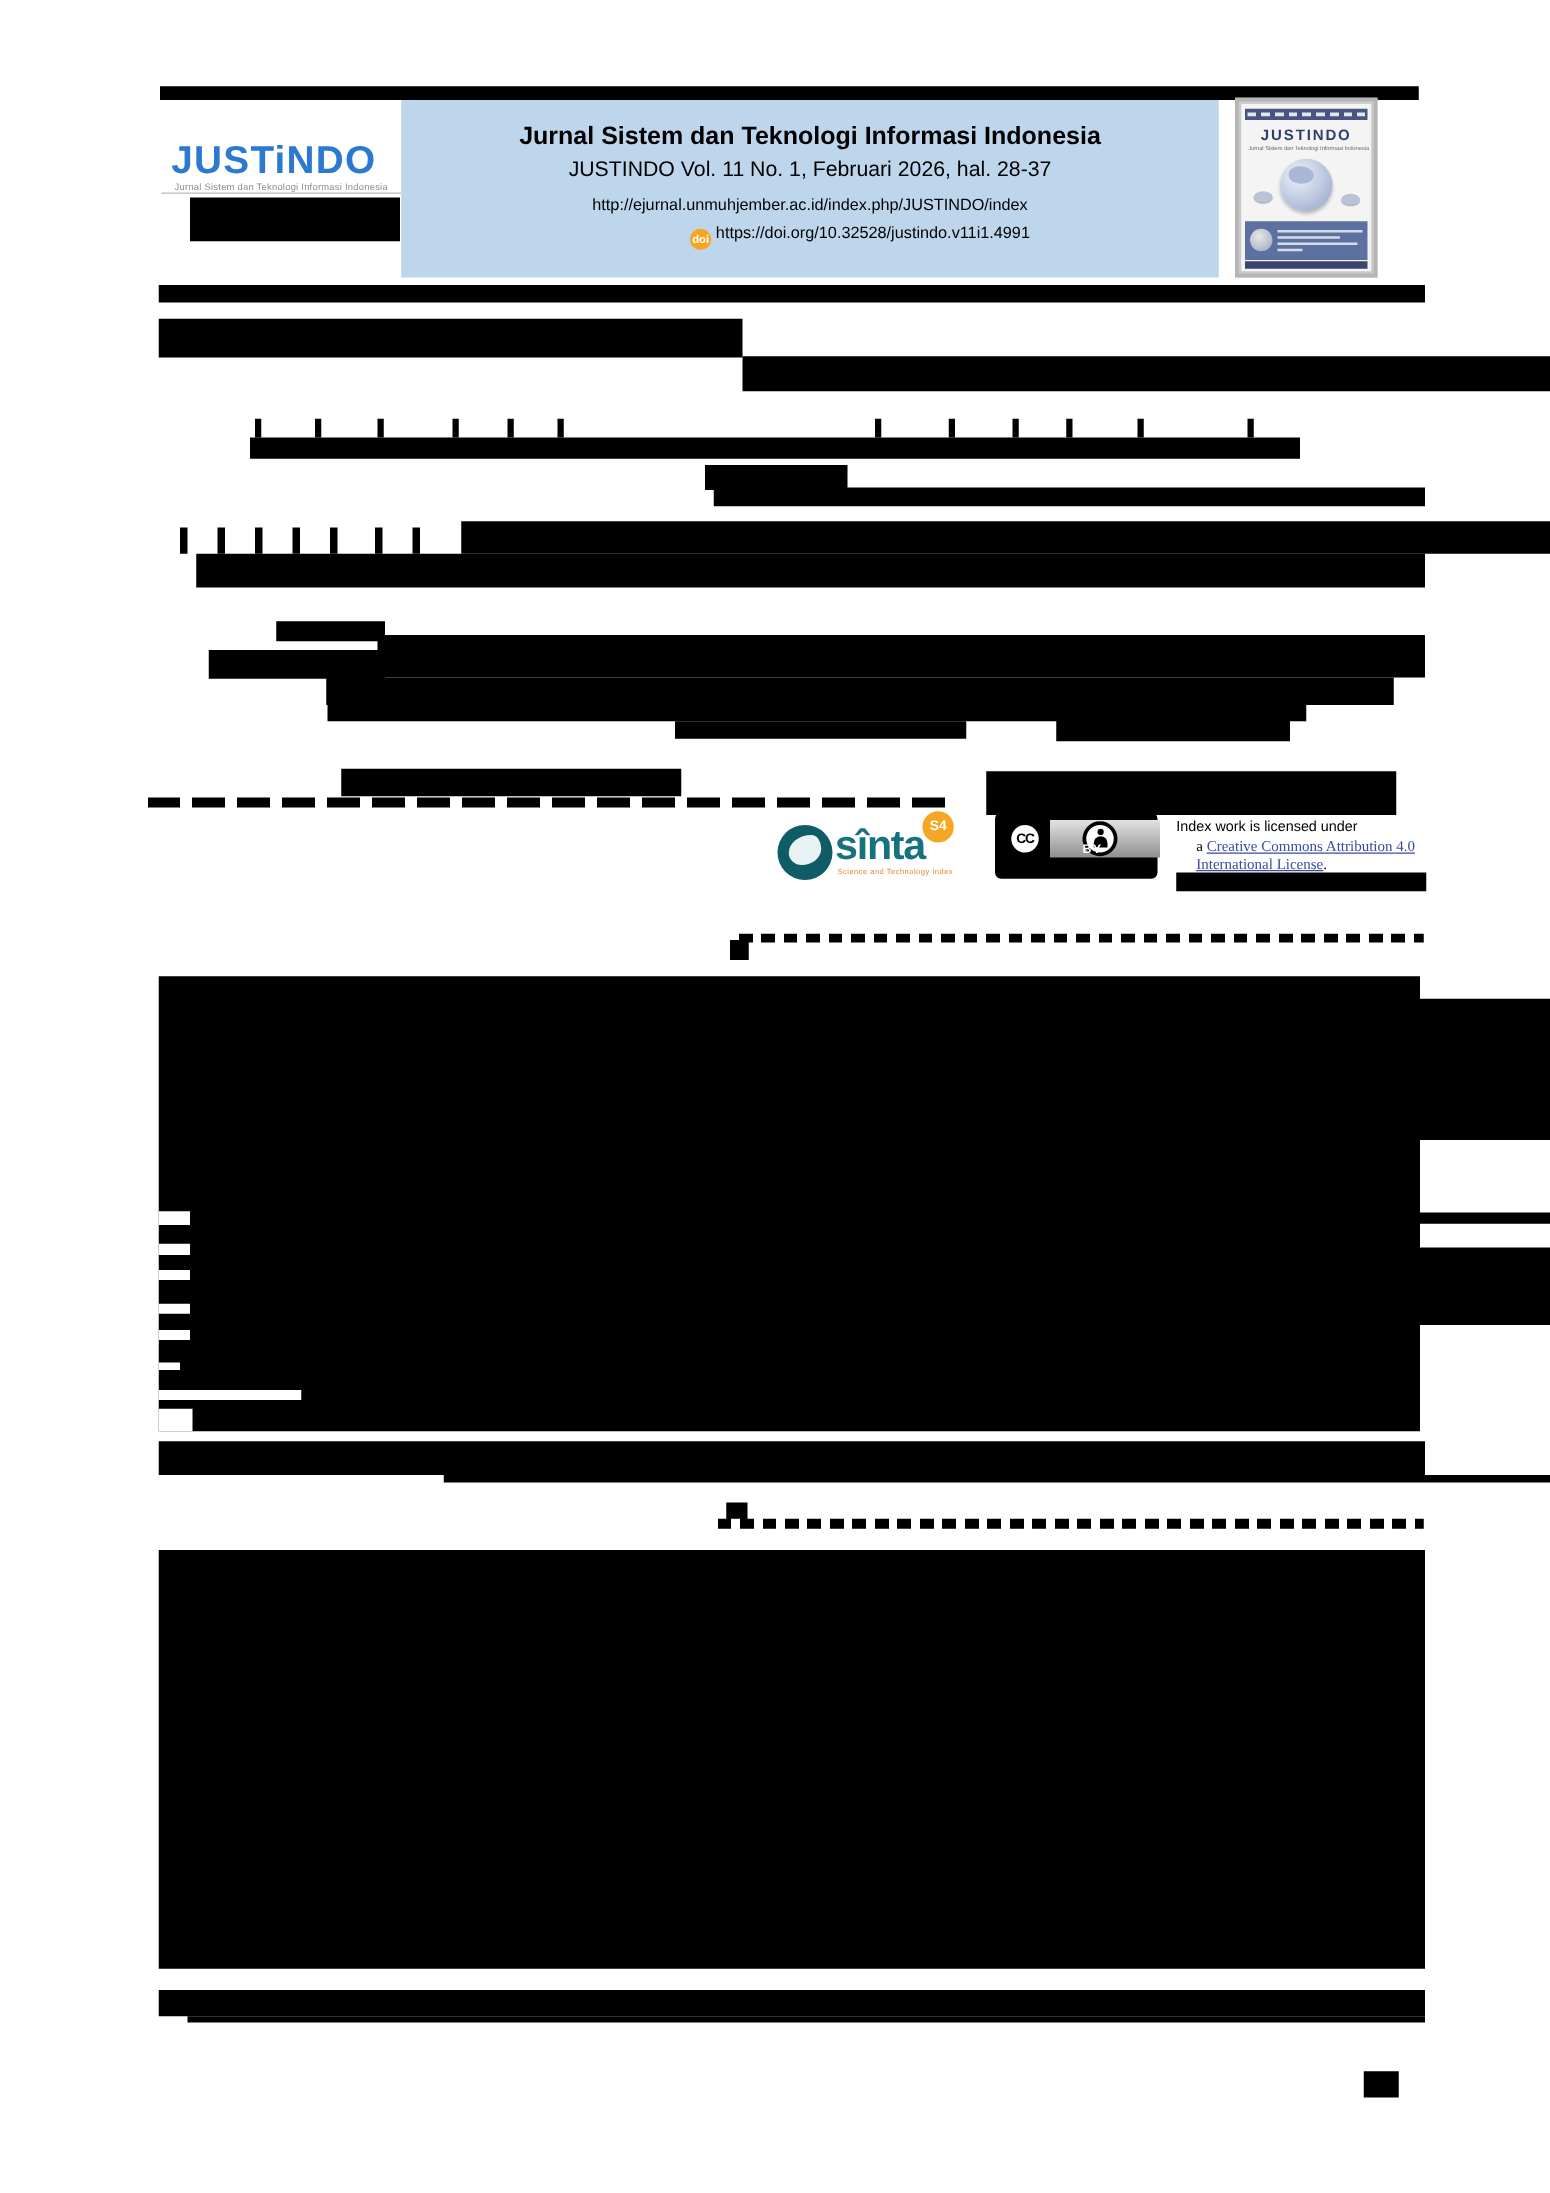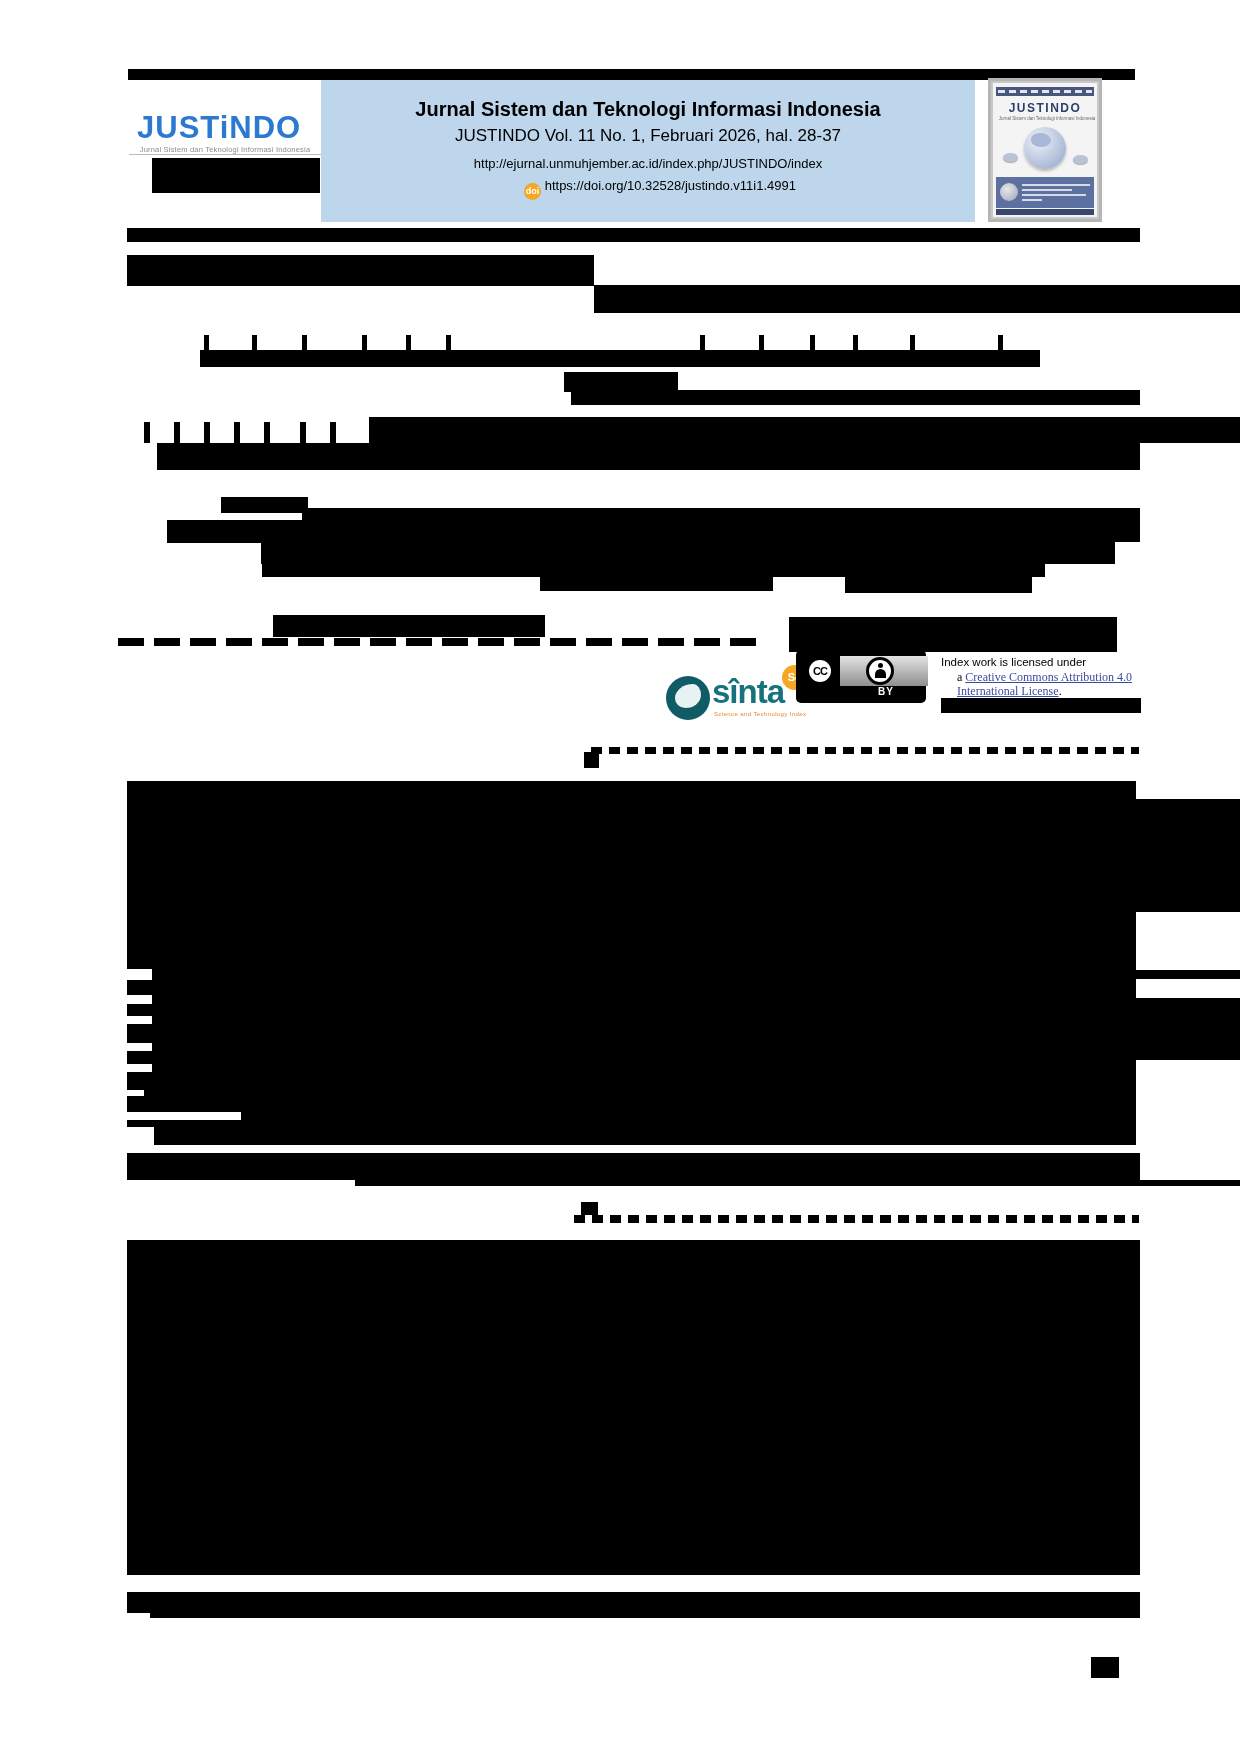--- a/index.html
+++ b/index.html
@@ -17,21 +17,21 @@
   .logo-wordmark{position:absolute;left:24px;top:26px;font-size:31px;font-weight:800;
        letter-spacing:1px;color:#2b7ad0;font-family:"Liberation Sans",sans-serif;}
   .logo-tagline{position:absolute;left:16px;top:61px;width:192px;font-size:7.5px;color:#8c8c8c;
        text-align:center;letter-spacing:.2px;border-bottom:1px solid #bbb;}
 
   .banner{position:absolute;left:321px;top:80px;width:654px;height:142px;background:#bdd6ec;
           text-align:center;}
   .banner-title{position:absolute;left:0;top:18px;width:100%;font-size:20px;font-weight:bold;}
   .banner-issue{position:absolute;left:0;top:46px;width:100%;font-size:17px;}
   .banner-url{position:absolute;left:0;top:76px;width:100%;font-size:13px;color:#000;text-decoration:none;}
-  .banner-doirow{position:absolute;left:12px;top:98px;width:100%;font-size:13px;}
+  .banner-doirow{position:absolute;left:0;top:98px;width:100%;font-size:13px;padding-left:40px;}
   .doi-badge{display:inline-block;width:17px;height:17px;border-radius:50%;background:#f5a623;
        color:#fff;font-size:9px;font-weight:bold;line-height:17px;text-align:center;vertical-align:-4px;}
   .banner-doiurl{color:#000;text-decoration:none;}
 
   
   .cover{position:absolute;left:988px;top:78px;width:114px;height:144px;background:#c9c9c9;
          box-shadow:inset 0 0 0 3px #b5b5b5;}
   .cover-inner{position:absolute;left:5px;top:5px;right:5px;bottom:5px;background:#f4f4f4;}
   .cover-topbar{position:absolute;left:3px;top:4px;right:3px;height:9px;background:#46567f;
        overflow:hidden;}
@@ -48,41 +48,41 @@
        background:#a9b8d6;border-radius:45% 55% 50% 50%;}
   .cover-mouse{position:absolute;width:15px;height:9px;border-radius:50%;background:#b9c2d6;
        box-shadow:0 1px 1px rgba(0,0,0,.3);}
   .cover-panel{position:absolute;left:3px;bottom:9px;right:3px;height:31px;background:#5c71a0;}
   .cover-emblem{position:absolute;left:4px;top:6px;width:18px;height:18px;border-radius:50%;
        background:radial-gradient(circle at 40% 35%,#e8e8e8,#9aa4b8);}
   .cover-line{position:absolute;left:26px;height:2px;background:rgba(255,255,255,.75);}
   .cover-bottomstrip{position:absolute;left:3px;bottom:2px;right:3px;height:6px;background:#39466e;}
 
   
-  .sinta{position:absolute;left:666px;top:655px;width:142px;height:56px;margin-top:16px;}
+  .sinta{position:absolute;left:622px;top:655px;width:142px;height:56px;}
   .sinta-icon{position:absolute;left:0;top:5px;width:44px;height:44px;border-radius:50%;background:#0f5b66;}
   .sinta-icon::after{content:"";position:absolute;left:9px;top:8px;width:26px;height:24px;background:#e9f2f2;
        border-radius:70% 30% 60% 40%/60% 45% 55% 40%;}
   .sinta-word{position:absolute;left:46px;top:2px;font-size:33px;font-weight:bold;color:#17727f;
        letter-spacing:-1px;}
   .sinta-tag{position:absolute;left:48px;top:40px;font-size:6px;color:#e8842c;letter-spacing:.4px;}
   .sinta-rank{position:absolute;left:116px;top:-6px;width:25px;height:25px;border-radius:50%;
        background:#f5a623;color:#fff;font-size:11px;font-weight:bold;text-align:center;line-height:25px;}
 
   .cc-badge{position:absolute;left:796px;top:650px;width:130px;height:53px;background:#000;border-radius:5px;}
   .cc-gray{position:absolute;left:44px;top:6px;width:88px;height:30px;
        background:linear-gradient(#e3e3e3,#8f8f8f);}
   .cc-circle{position:absolute;width:28px;height:28px;border-radius:50%;background:#fff;
        border:3px solid #000;box-sizing:border-box;text-align:center;}
   .cc-cc{left:10px;top:7px;font-size:11px;font-weight:bold;line-height:23px;letter-spacing:-1px;}
   .cc-person{left:70px;top:7px;}
   .person-head{position:absolute;left:9px;top:3px;width:5px;height:5px;border-radius:50%;background:#000;}
   .person-body{position:absolute;left:6px;top:9px;width:11px;height:9px;background:#000;
        border-radius:6px 6px 0 0;}
-  .cc-by{position:absolute;left:70px;top:36px;width:28px;text-align:right;color:#fff;
+  .cc-by{position:absolute;left:70px;top:24px;width:28px;text-align:left;color:#fff;
        font-size:10px;font-weight:bold;letter-spacing:1px;}
 
   .license{position:absolute;left:941px;top:655px;width:202px;font-size:11.5px;line-height:14.5px;}
   .license-links{font-family:"Liberation Serif",serif;font-size:12px;margin-left:16px;}
   .license a{color:#3b4ba0;text-decoration:underline;}
 
   a{cursor:pointer;}
 </style>
 </head>
 <body>

